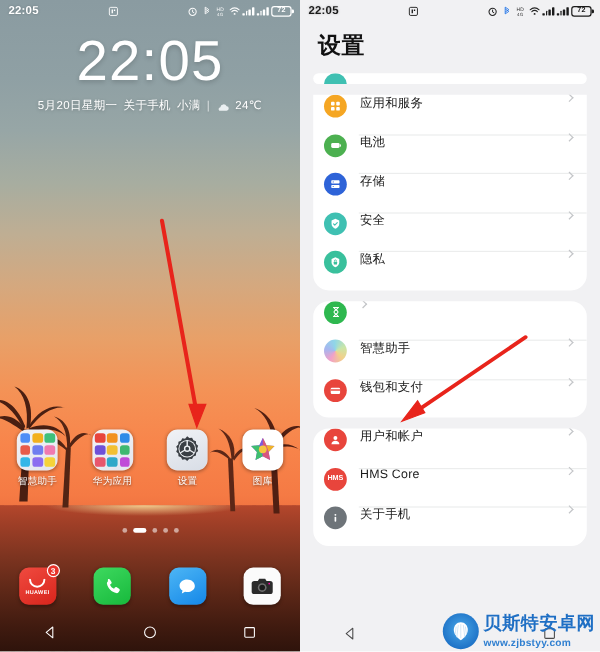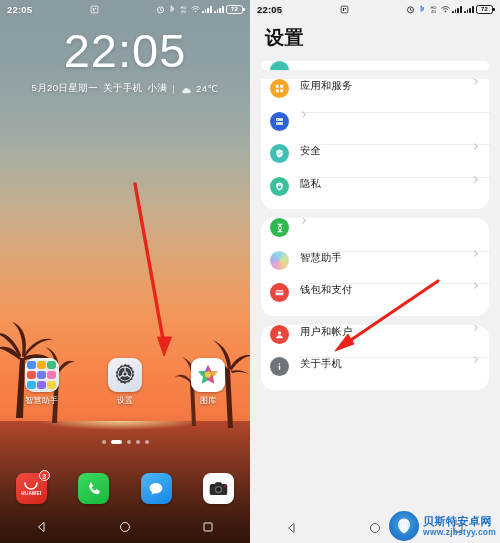--- a/index.html
+++ b/index.html
@@ -101,21 +101,21 @@
   .r-lab{ flex:1; font-size:10.3px; color:#1b1b1b; letter-spacing:.2px;}
   .chev{ width:5px;height:5px; border-right:1.3px solid #c3c5c8; border-top:1.3px solid #c3c5c8;
     transform:rotate(45deg); margin-right:1px;}
   .partial{ height:9px; overflow:hidden; }
 
   .watermark{ position:absolute; right:4px; bottom:2px; display:flex; align-items:center;
     gap:4px; z-index:30; }
   .wm-logo{ width:30px;height:30px; border-radius:50%;
     background:radial-gradient(circle at 50% 45%, #4aa8e8 0%, #1f74c8 70%, #1a5fa8 100%);
     display:flex;align-items:center;justify-content:center;}
-  .wm-tx1{ font-size:11px; font-weight:700; color:#1f6fc4; letter-spacing:.5px; line-height:1.15;}
+  .wm-tx1{ font-size:15px; font-weight:700; color:#1f6fc4; letter-spacing:.5px; line-height:1.15;font-family:Liberation Serif, serif;}
   .wm-tx2{ font-size:8.5px; font-weight:600; color:#2f7fd0; letter-spacing:.2px;}
 
   .navbar2{ position:absolute; left:0;right:0;bottom:0;height:30px; display:flex;
     align-items:center; justify-content:space-around; z-index:10;}
 </style>
 </head>
 <body>
 
 <div id="root">
 
@@ -228,20 +228,34 @@
           <span style="background:#e85b4a"></span>
             <span style="background:#6f7ef0"></span>
             <span style="background:#f07ab0"></span>
           <span style="background:#33b6e8"></span>
             <span style="background:#8c6df0"></span>
             <span style="background:#f5d33a"></span>
         </div>
         <div class="app-lab">智慧助手</div>
       </div>
       <div class="app">
+        <div class="app-ico folder">
+          <span style="background:#e8443c"></span>
+            <span style="background:#f2911e"></span>
+            <span style="background:#2f8ce8"></span>
+          <span style="background:#6f51d8"></span>
+            <span style="background:#f2c033"></span>
+            <span style="background:#3fb870"></span>
+          <span style="background:#e8566d"></span>
+            <span style="background:#2fa8c8"></span>
+            <span style="background:#c04ad8"></span>
+        </div>
+        <div class="app-lab">华为应用</div>
+      </div>
+      <div class="app">
         <div class="app-ico ic-settings">
           <svg width="26" height="26" viewBox="0 0 48 48">
             <g fill="#3a3f45">
               <path d="M24 3l3.3 2.7 4.2-.6 2 3.8 4 1.5.2 4.3 3.2 2.8-1.6 4 1.6 4-3.2 2.8-.2 4.3-4 1.5-2 3.8-4.2-.6L24 41l-3.3-2.7-4.2.6-2-3.8-4-1.5-.2-4.3-3.2-2.8 1.6-4-1.6-4 3.2-2.8.2-4.3 4-1.5 2-3.8 4.2.6z"></path>
             </g>
             <circle cx="24" cy="22" r="13.5" fill="#eceff3"></circle>
             <circle cx="24" cy="22" r="12" fill="#3a3f45"></circle>
             <g fill="none" stroke="#eceff3" stroke-width="2.2">
               <circle cx="24" cy="22" r="4"></circle>
               <path d="M24 18V9"></path>
@@ -395,32 +409,43 @@
                 <rect x="13.5" y="4" width="6.5" height="6.5" rx="1.6"></rect>
                 <rect x="4" y="13.5" width="6.5" height="6.5" rx="1.6"></rect>
                 <rect x="13.5" y="13.5" width="6.5" height="6.5" rx="1.6"></rect>
               </g>
             </svg>
         </span>
         <span class="r-lab">应用和服务</span>
         <span class="chev"></span>
       </div>
       <div class="row">
+        <span class="r-ico" style="background:#4CB050">
+          <svg width="12" height="12" viewBox="0 0 24 24">
+              <rect x="4" y="8.5" width="14" height="8" rx="2.4" fill="#fff"></rect>
+              <rect x="18.4" y="10.6" width="1.8" height="3.8" rx=".8" fill="#fff"></rect>
+            </svg>
+        </span>
+        <span class="r-lab">电池</span>
+        <span class="chev"></span>
+      </div>
+      <div class="row">
         <span class="r-ico" style="background:#2E63D8">
           <svg width="11" height="11" viewBox="0 0 24 24">
               <g fill="#fff">
                 <rect x="4.5" y="5" width="15" height="5.6" rx="1.4"></rect>
                 <rect x="4.5" y="13.4" width="15" height="5.6" rx="1.4"></rect>
               </g>
               <g fill="#2E63D8">
                 <circle cx="8" cy="7.8" r="1"></circle>
                 <circle cx="8" cy="16.2" r="1"></circle>
               </g>
             </svg>
         </span>
+        <span class="r-lab">存储</span>
         <span class="chev"></span>
       </div>
       <div class="row">
         <span class="r-ico" style="background:#3FC0B2">
           <svg width="11" height="11" viewBox="0 0 24 24">
               <path d="M12 3l7 3v6c0 4.3-3 7.7-7 9-4-1.3-7-4.7-7-9V6z" fill="#fff"></path>
               <path d="M8.6 12.2l2.3 2.3 4.5-4.7" stroke="#3FC0B2" stroke-width="2" fill="none" stroke-linecap="round" stroke-linejoin="round"></path>
             </svg>
         </span>
         <span class="r-lab">安全</span>
@@ -468,20 +493,25 @@
 
     <div class="card">
       <div class="row">
         <span class="r-ico" style="background:#E8453C">
           <svg width="11" height="11" viewBox="0 0 24 24">
               <circle cx="12" cy="8.6" r="3.6" fill="#fff"></circle>
               <path d="M4.8 20c0-3.8 3.2-6.3 7.2-6.3s7.2 2.5 7.2 6.3z" fill="#fff"></path>
             </svg>
         </span>
         <span class="r-lab">用户和帐户</span>
+        <span class="chev"></span>
+      </div>
+      <div class="row">
+        <span class="r-ico" style="background:#E8453C;font-size:6px;">HMS</span>
+        <span class="r-lab">HMS Core</span>
         <span class="chev"></span>
       </div>
       <div class="row">
         <span class="r-ico" style="background:#6E7479">
           <svg width="11" height="11" viewBox="0 0 24 24">
               <circle cx="12" cy="6.6" r="1.7" fill="#fff"></circle>
               <rect x="10.5" y="10" width="3" height="9" rx="1.4" fill="#fff"></rect>
             </svg>
         </span>
         <span class="r-lab">关于手机</span>

